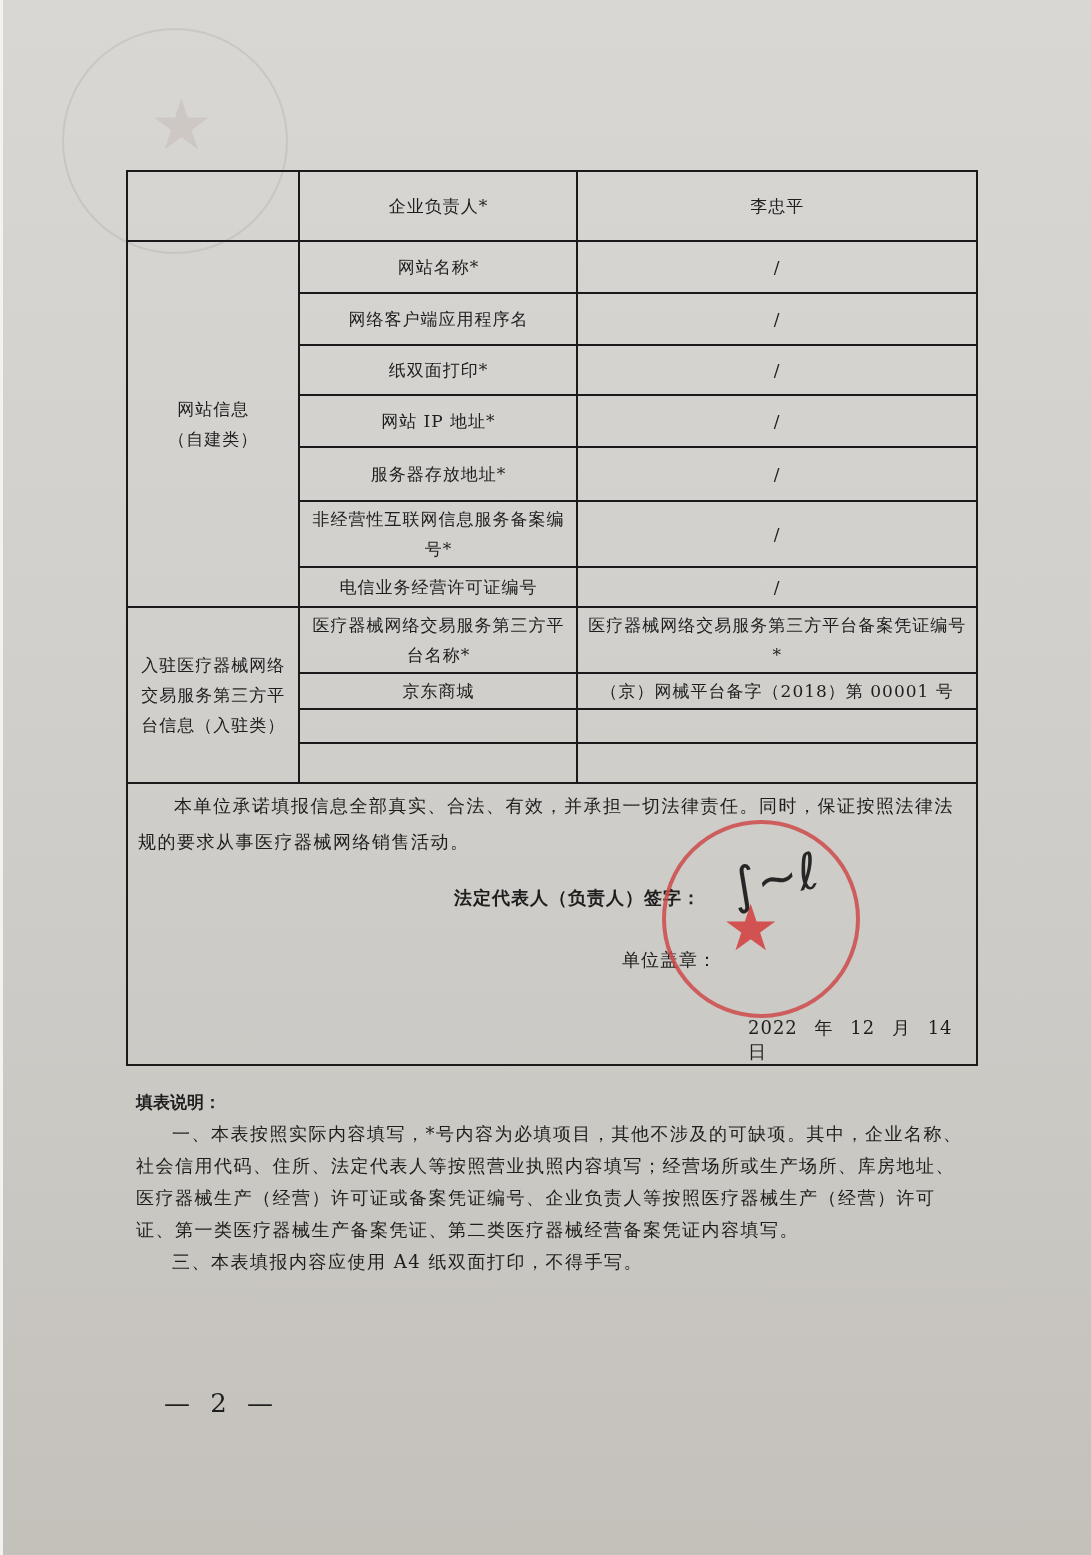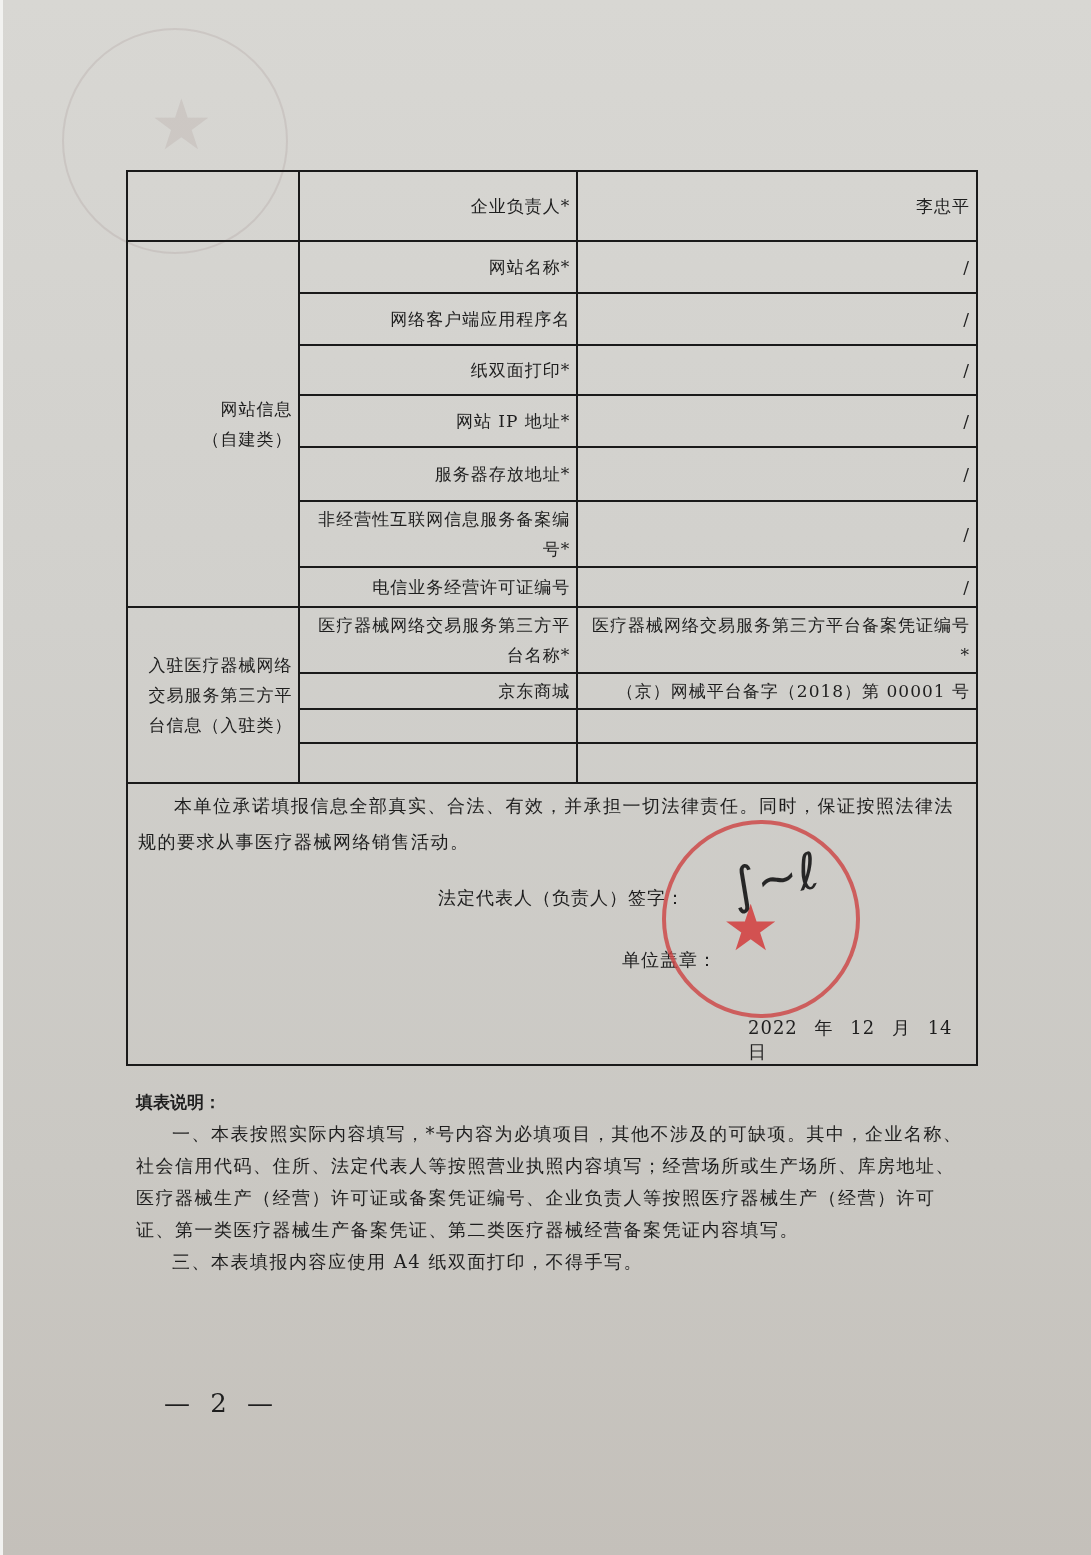--- a/index.html
+++ b/index.html
@@ -15,34 +15,34 @@
     border-radius: 50%; border: 2px solid rgba(150,130,130,0.18);
   }
   .faint-star { position: absolute; left: 150px; top: 90px; font-size: 70px; color: rgba(150,120,120,0.15); line-height: 1; }
 
   table.form {
     position: absolute; left: 126px; top: 170px; width: 852px;
     border-collapse: collapse; table-layout: fixed;
     font-size: 17px;
   }
   table.form td {
-    border: 2px solid #1a1a1a; text-align: right; vertical-align: middle;
+    border: 2px solid #1a1a1a; text-align: center; vertical-align: middle;
     padding: 2px 6px; line-height: 30px; letter-spacing: 1px;
   }
   .col1 { width: 170px; }
   .col2 { width: 274px; }
   .col3 { width: 394px; }
 
   .pledge {
     position: absolute; left: 126px; top: 778px; width: 852px; height: 288px;
     border: 2px solid #1a1a1a; border-top: none; box-sizing: border-box;
     font-size: 18px;
   }
   .pledge-text { position: absolute; left: 10px; top: 10px; width: 830px; line-height: 36px; text-indent: 36px; letter-spacing: 1.5px; }
-  .sig-label { position: absolute; left: 310px; top: 108px; letter-spacing: 1px; }
+  .sig-label { position: absolute; left: 326px; top: 108px; letter-spacing: 1px; font-weight: bold; }
   .seal-label { position: absolute; left: 494px; top: 170px; letter-spacing: 1px; }
   .date { position: absolute; left: 620px; top: 238px; letter-spacing: 1px; word-spacing: 10px; }
 
   .stamp {
     position: absolute; left: 662px; top: 820px; width: 198px; height: 198px;
     border-radius: 50%; border: 4px solid rgba(205,70,70,0.82); box-sizing: border-box;
   }
   .stamp-star { position: absolute; left: 722px; top: 896px; font-size: 64px; color: rgba(210,60,60,0.85); line-height: 1; }
   .signature { position: absolute; left: 730px; top: 850px; font-family: "DejaVu Sans", sans-serif; font-size: 50px; color: rgba(20,20,20,0.9); transform: rotate(-12deg); font-style: italic; }
 

